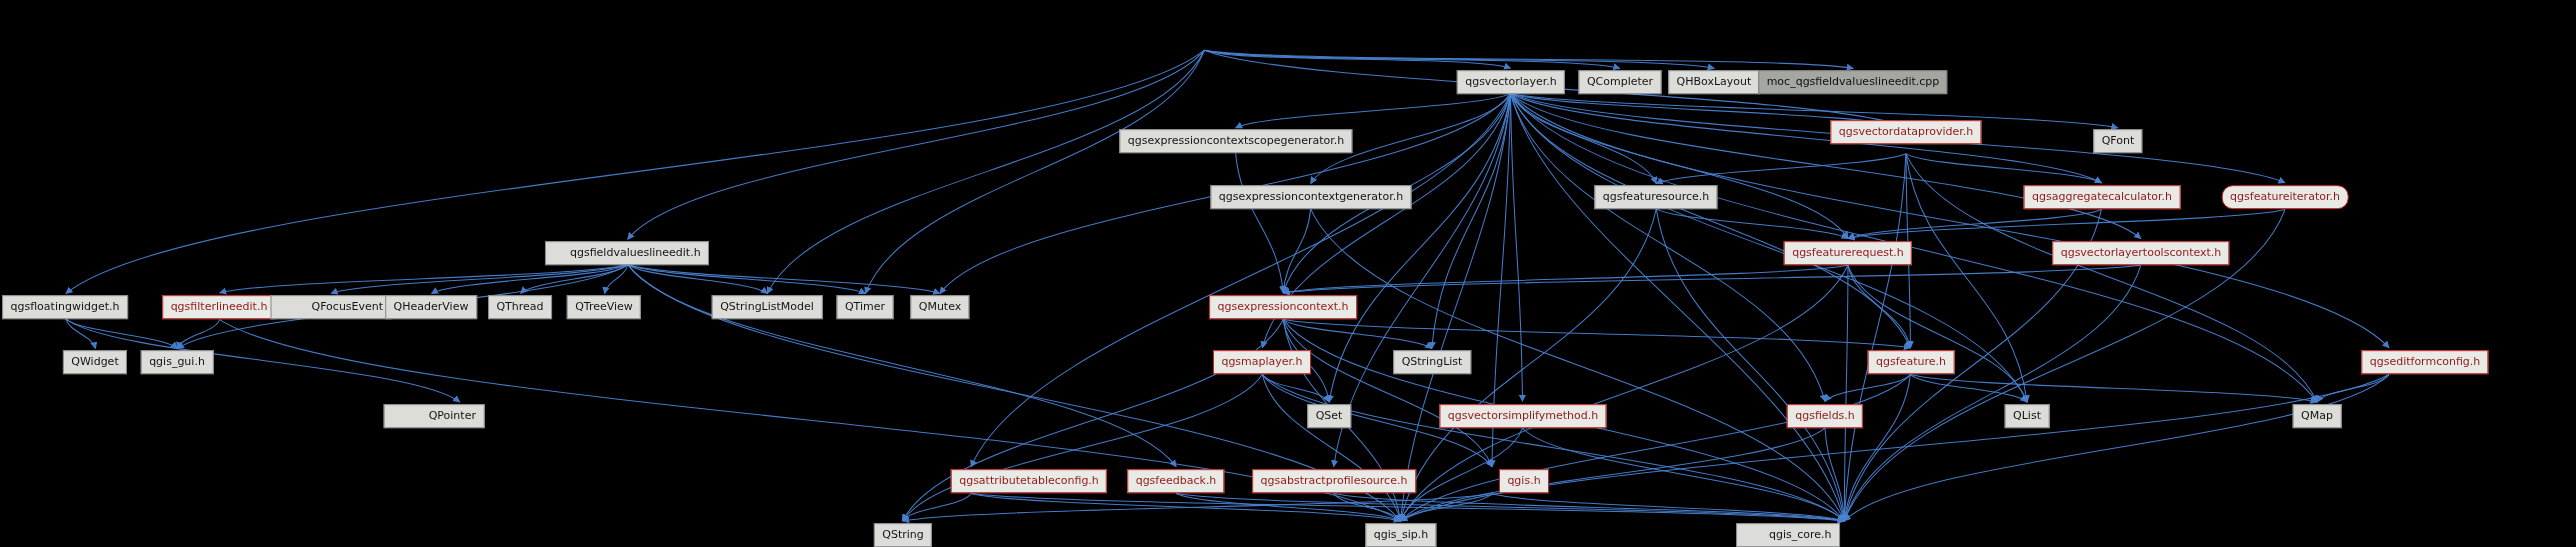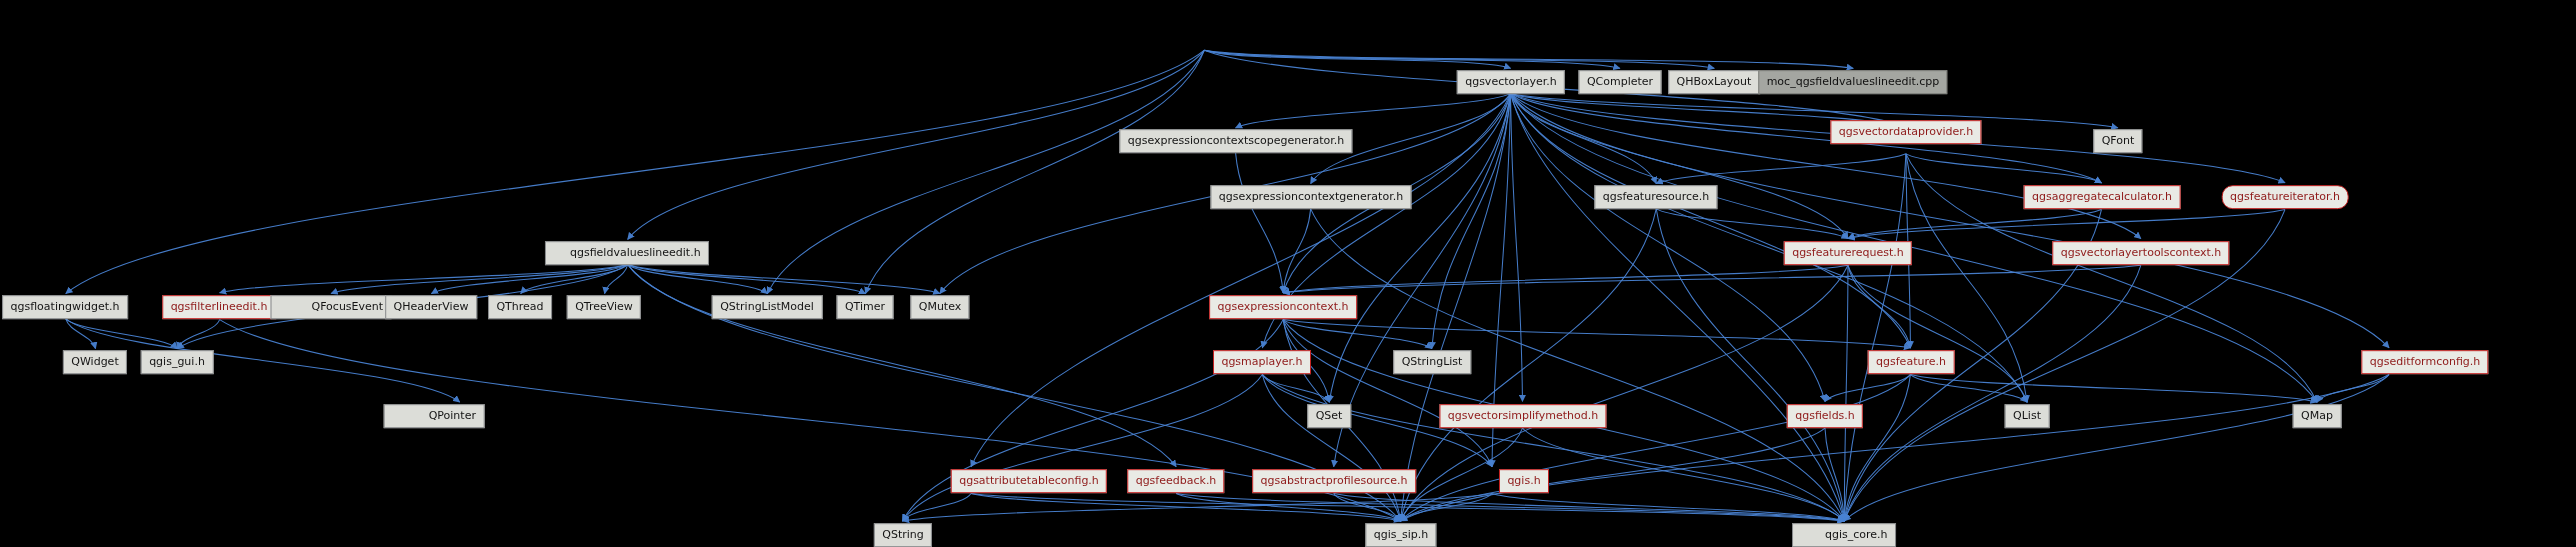--- a/index.html
+++ b/index.html
@@ -181,15 +181,15 @@
     <div class="node red" style="left: 1523px; top: 416px;">qgsvectorsimplifymethod.h</div>
     <div class="node red" style="left: 1825px; top: 416px;">qgsfields.h</div>
     <div class="node normal" style="left: 2027px; top: 416px;">QList</div>
     <div class="node normal" style="left: 2317px; top: 416px;">QMap</div>
     <div class="node red" style="left: 1001px; top: 481px; margin-left: 28px;">qgsattributetableconfig.h</div>
     <div class="node red" style="left: 1176px; top: 481px;">qgsfeedback.h</div>
     <div class="node red" style="left: 1334px; top: 481px;">qgsabstractprofilesource.h</div>
     <div class="node red" style="left: 1488px; top: 481px; margin-left: 36px;">qgis.h</div>
     <div class="node normal" style="left: 903px; top: 535px;">QString</div>
     <div class="node normal" style="left: 1401px; top: 535px;">qgis_sip.h</div>
-    <div class="node normal" style="left: 1844px; top: 535px; padding-left: 32px;">qgis_core.h</div>
+    <div class="node normal" style="left: 1788px; top: 535px; padding-left: 32px;">qgis_core.h</div>
   </div>
 
 
 </body></html>

